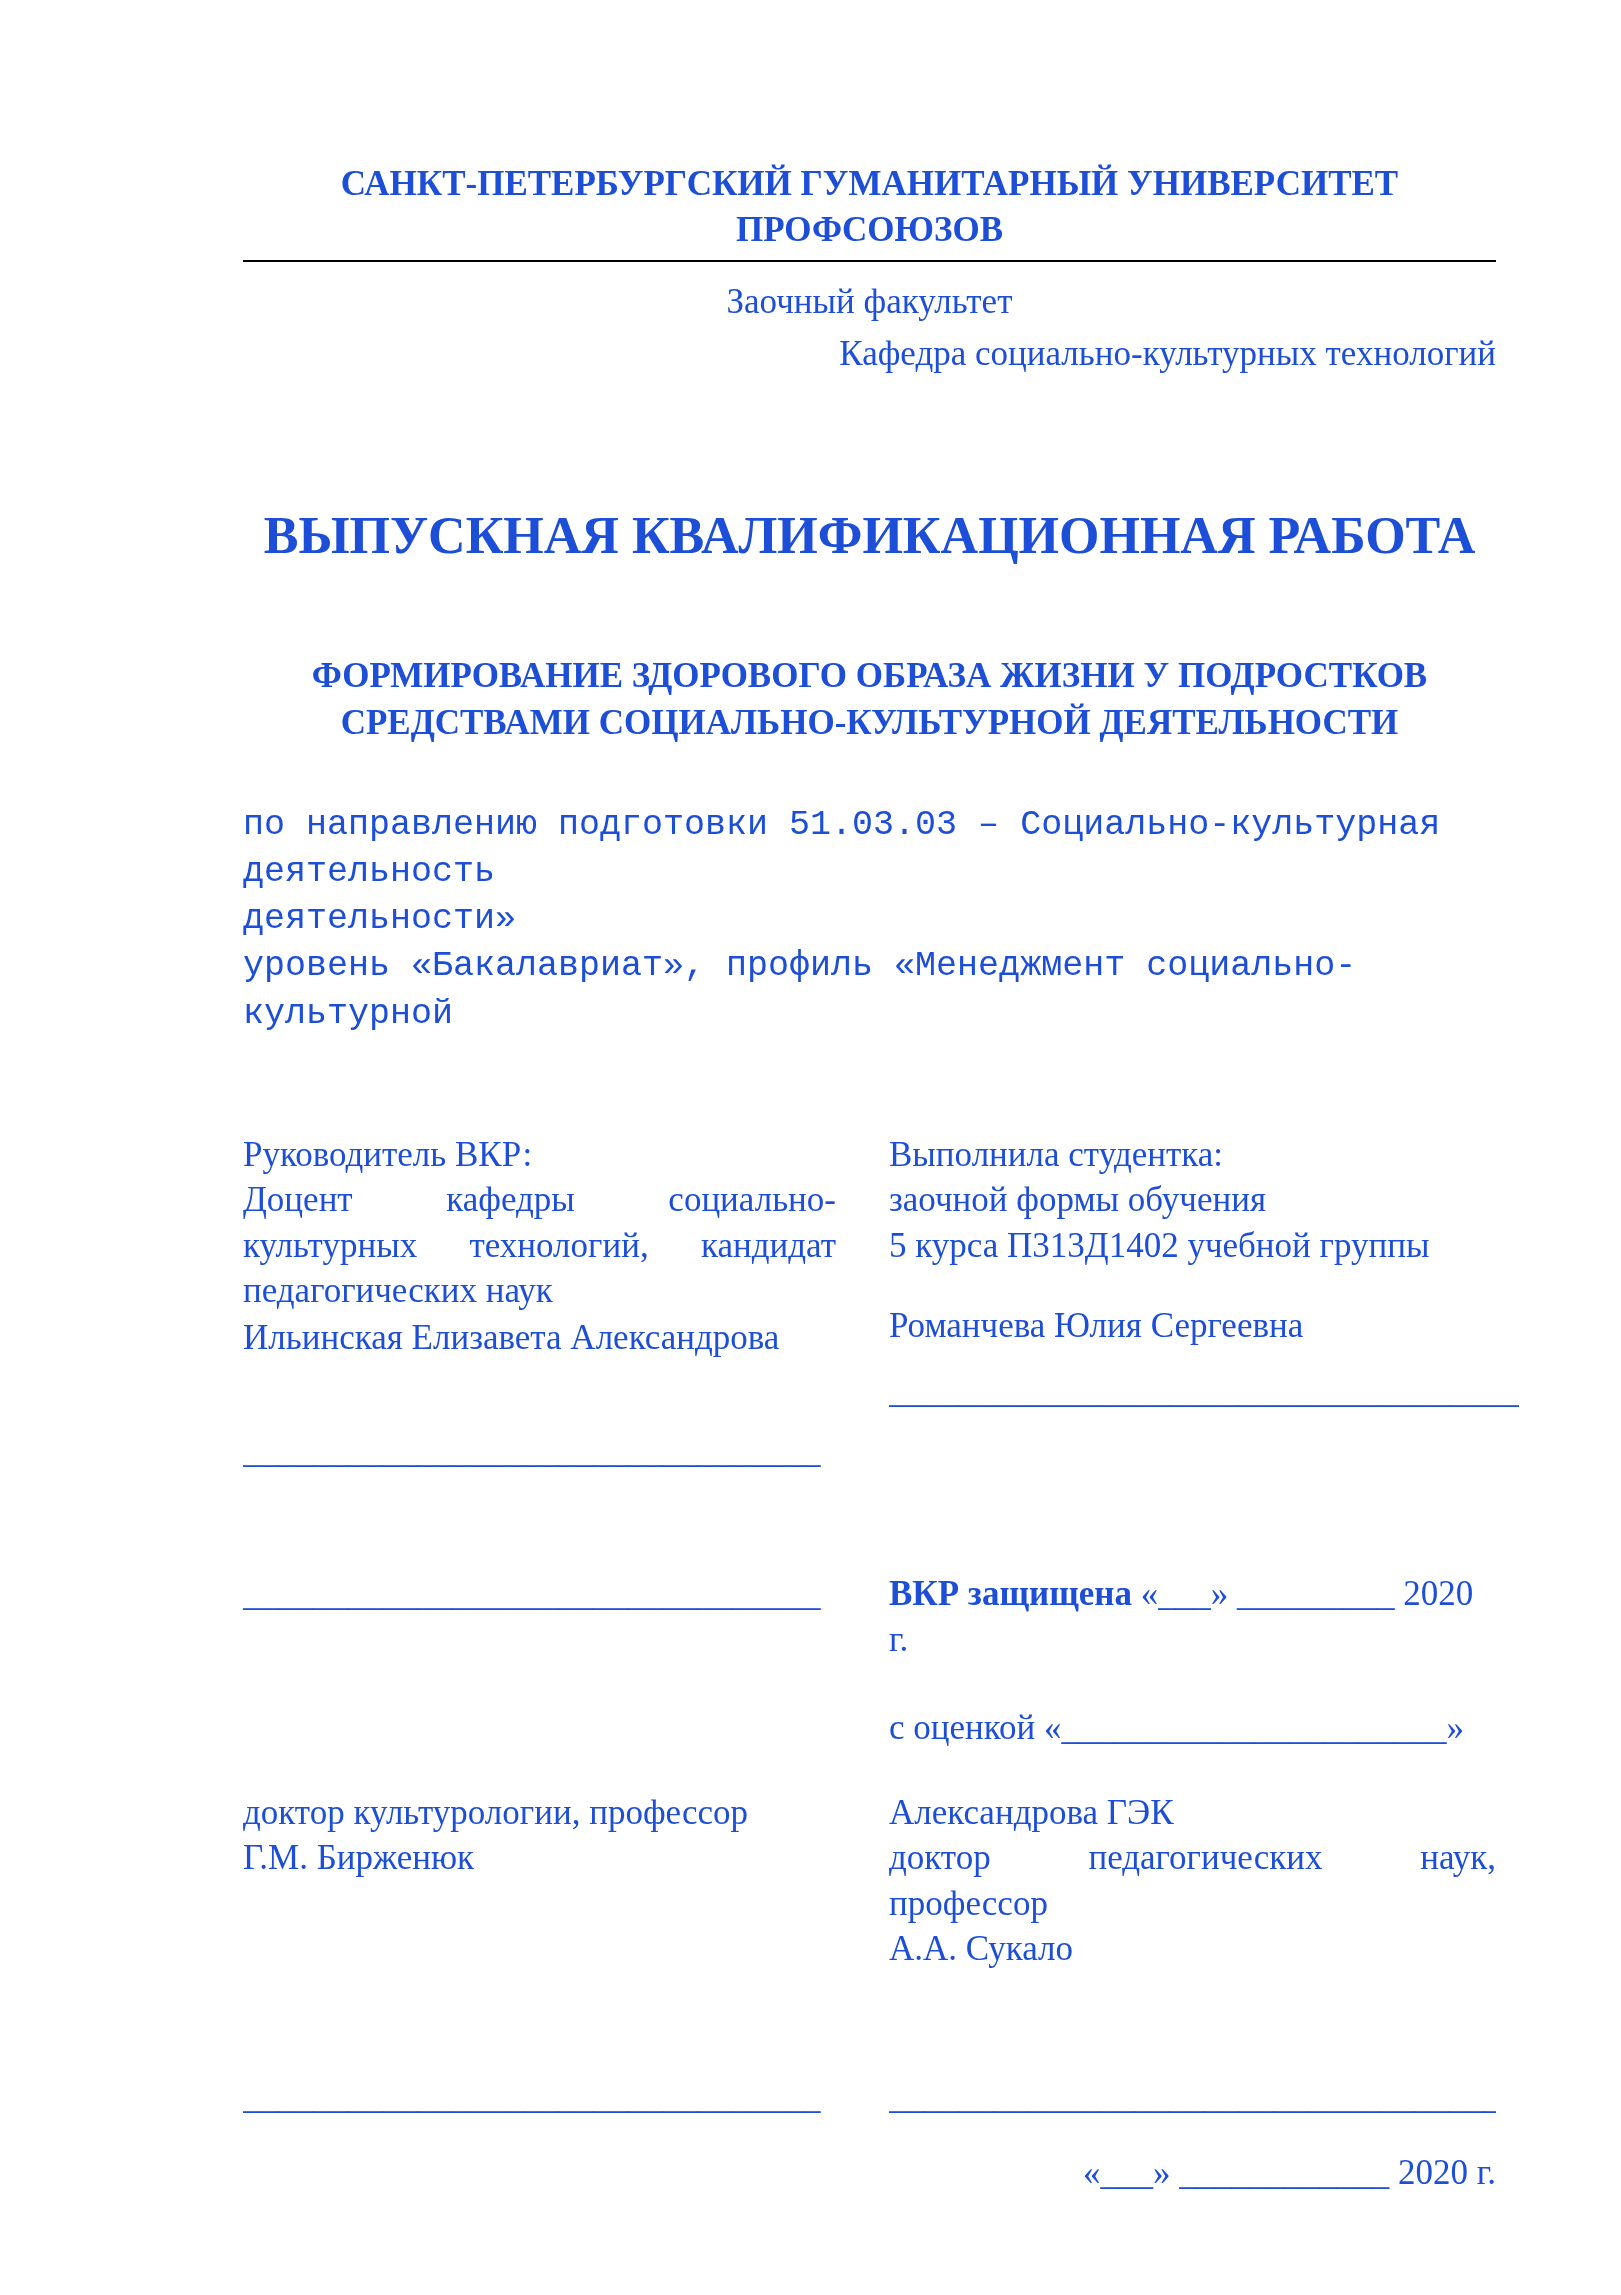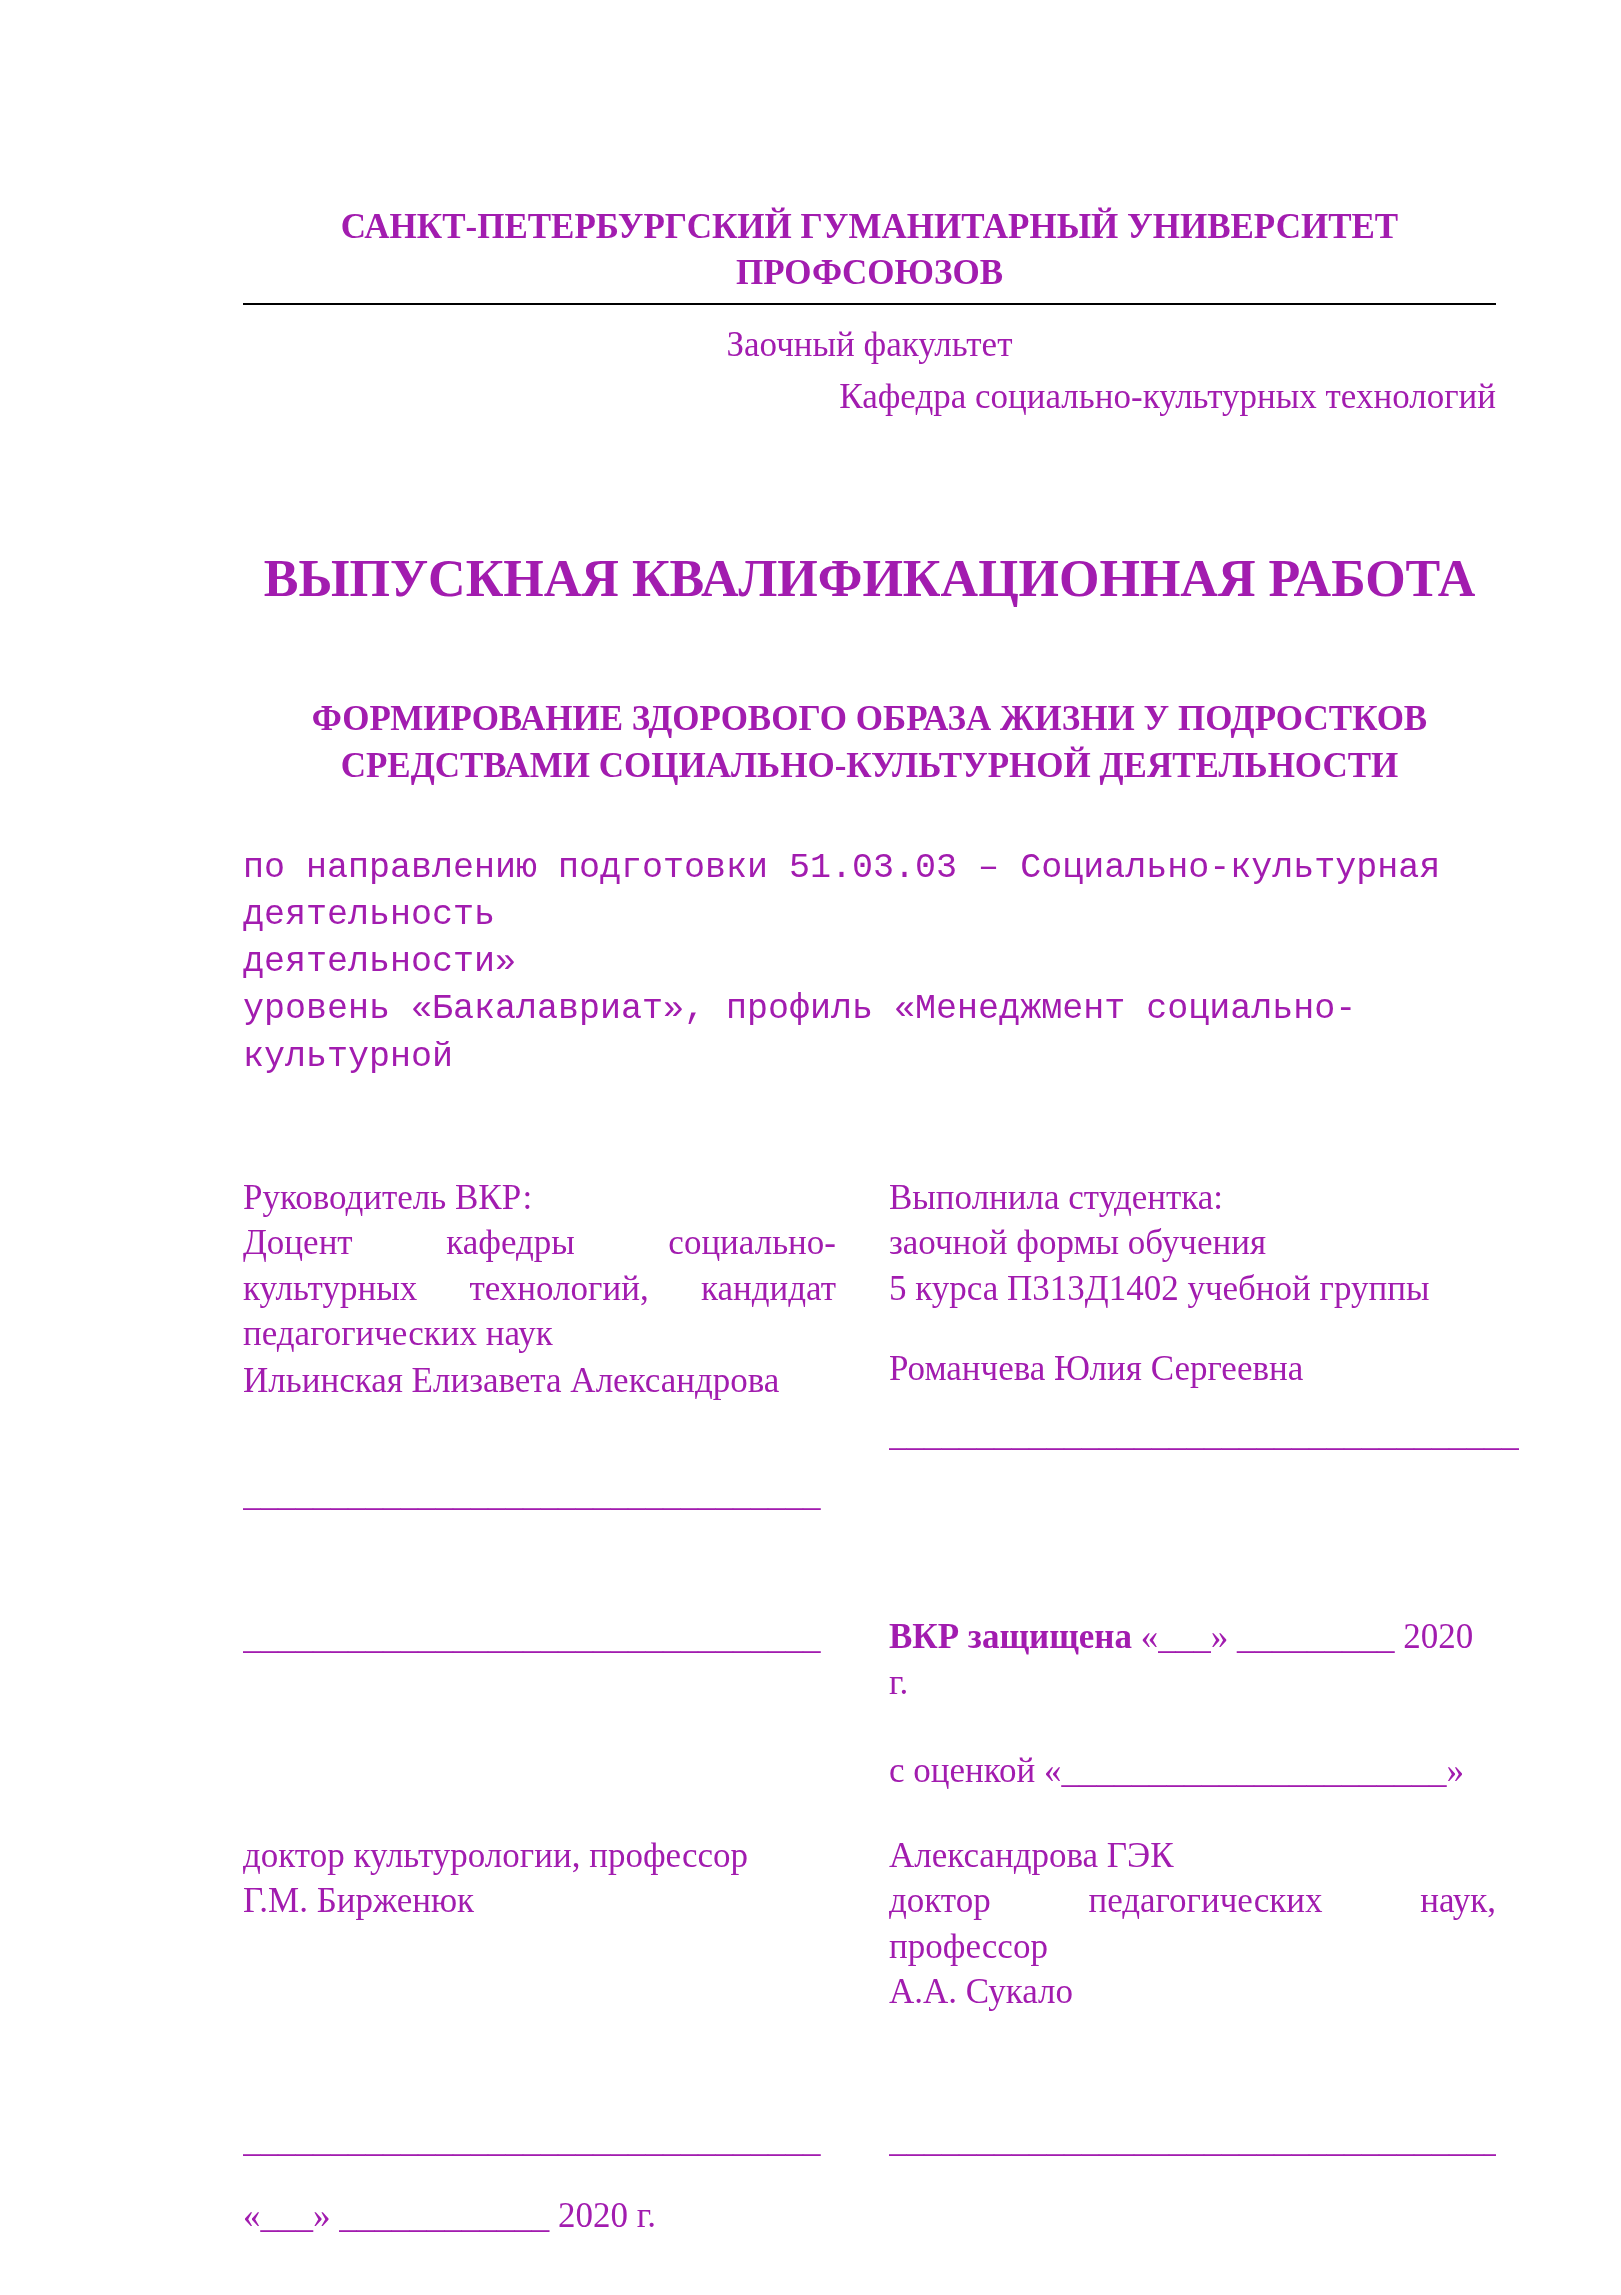--- a/index.html
+++ b/index.html
@@ -2,27 +2,26 @@
 <html style="font-size:12.6px"><head>
 <meta charset="utf-8">
 <style>
   * { margin:0; padding:0; box-sizing:border-box; }
   html,body { background:#ffffff; }
   .page {
     position:relative;
     width:1622px;
     height:2203px;
     background:#ffffff;
-    color:#a21caf;
+    color:#1d4ed8;
     font-family:"Liberation Serif", "DejaVu Serif", serif;
     font-size:35px;
     line-height:1.3;
     padding:161px 126px 31px 243px;
     overflow:hidden;
-    margin-top:43px;
   }
   .bold { font-weight:bold; }
   .just { text-align:justify; text-align-last:justify; }
 
   .university {
     font-weight:bold;
     font-size:35px;
     text-align:center;
     border-bottom:2.4px solid #000;
     padding-bottom:7.9px;
@@ -58,21 +57,21 @@
   .row2 { margin-top:98px; }
   .row3 { margin-top:39px; }
   .row4 { margin-top:102px; }
 
   .sup-name { margin-top:1.6px; }
   .sup-sig { margin-top:67px; white-space:nowrap; overflow:hidden; }
   .stu-name { margin-top:35px; }
   .stu-sig { margin-top:19.6px; white-space:nowrap; overflow:hidden; }
   .sigline { white-space:nowrap; overflow:hidden; }
   .grade { margin-top:43px; }
-  .date-line { margin-top:31px; }
+  .date-line { margin-top:31px;text-align:right; }
   .footer { margin-top:39px; text-align:center; line-height:1.35; }
 </style>
 </head>
 <body>
 
 <div class="page">
 
   <div class="university">САНКТ-ПЕТЕРБУРГСКИЙ ГУМАНИТАРНЫЙ УНИВЕРСИТЕТ ПРОФСОЮЗОВ</div>
   <div class="faculty">Заочный факультет</div>
   <div class="department">Кафедра социально-культурных технологий</div>

